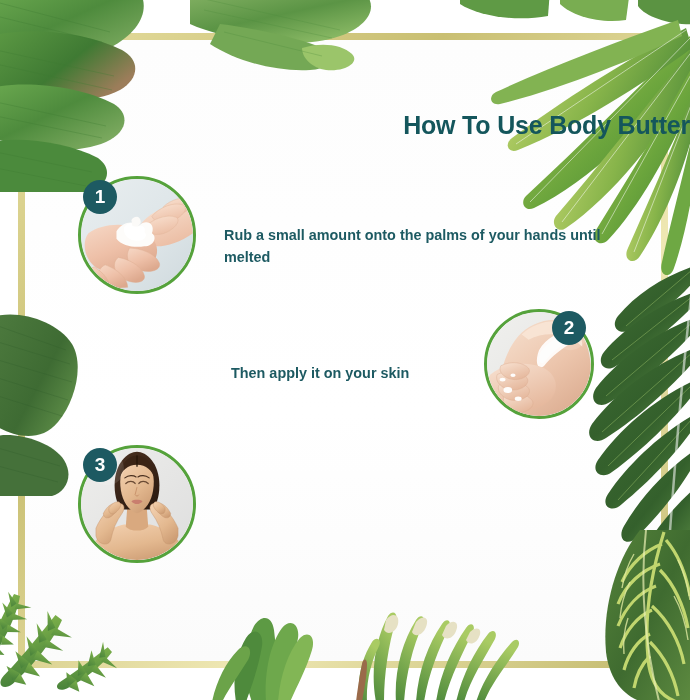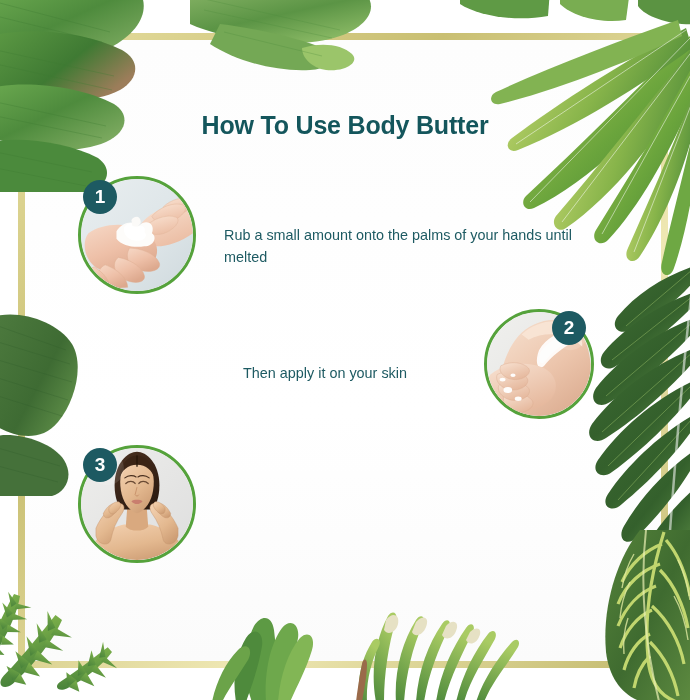--- a/index.html
+++ b/index.html
@@ -51,21 +51,21 @@
     position: absolute;
     inset: 0;
     z-index: 3;
   }
 
   .title {
     position: absolute;
     top: 111px;
     left: 0;
     width: 690px;
-    text-align: center;
+    text-align: right;
     font-size: 25px;
     font-weight: bold;
     color: #14565c;
     letter-spacing: -0.2px;
   }
 
   .step-photo {
     position: absolute;
     border-radius: 50%;
     border: 3px solid #55a23b;
@@ -92,32 +92,32 @@
     font-weight: bold;
     line-height: 34px;
     text-align: center;
     z-index: 5;
   }
 
   .step-text {
     position: absolute;
     color: #1d5a62;
     font-size: 14.4px;
-    font-weight: normal;
+    font-weight: bold;
     line-height: 22px;
   }
   .step-text.justified { text-align: justify; text-align-last: justify; }
 
   #step1-photo { left: 78px;  top: 176px; width: 118px; height: 118px; }
   #step1-badge { left: 83px;  top: 180px; }
   #step1-text  { left: 224px; top: 224px; width: 390px; }
 
   #step2-photo { left: 484px; top: 309px; width: 110px; height: 110px; }
   #step2-badge { left: 552px; top: 311px; }
-  #step2-text  { left: 243px; top: 362px; width: 230px; }
+  #step2-text  { left: 231px; top: 362px; width: 230px; }
 
   #step3-photo { left: 78px;  top: 445px; width: 118px; height: 118px; }
   #step3-badge { left: 83px;  top: 448px; }
   #step3-text  { left: 213px; top: 480px; width: 402px; }
 </style>
 </head>
 <body>
 
 <div id="infographic">
 

